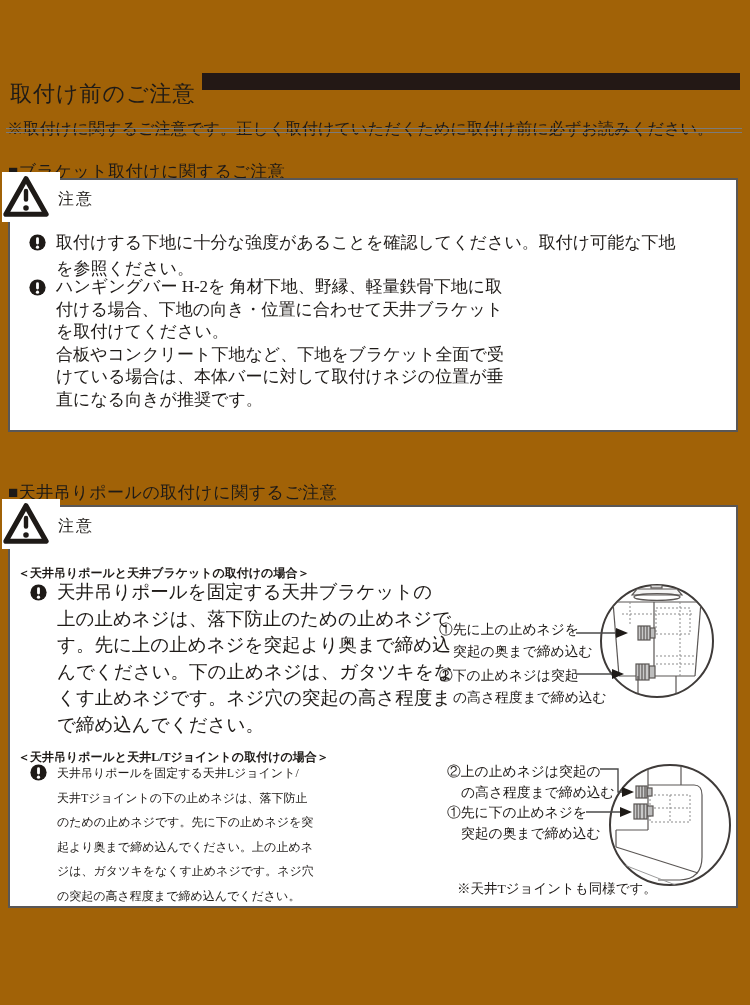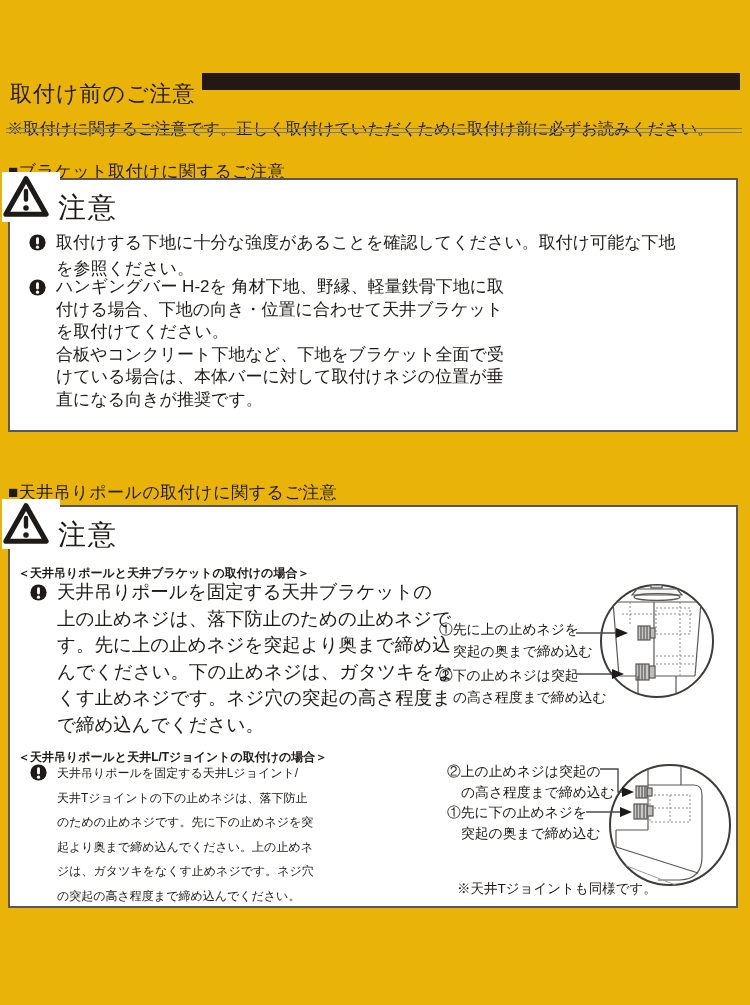--- a/index.html
+++ b/index.html
@@ -1,38 +1,38 @@
 <!DOCTYPE html>
 <html><head>
 <meta charset="utf-8">
 <style>
   html,body{margin:0;padding:0;background:#ffffff;}
   .page{
-    position:relative;width:750px;height:1005px;background:#eab308;
-    font-family:Liberation Sans, sans-serif;
+    position:relative;width:750px;height:1005px;background:#a16207;
+    font-family:Liberation Serif, serif;
     color:#1e1a17;overflow:hidden;
   }
   
   .page-title{position:absolute;left:10px;top:64px;font-size:22px;font-weight:500;letter-spacing:1px;}
   .title-bar{position:absolute;left:202px;top:73px;width:538px;height:17px;background:#231815;}
   .intro-note{position:absolute;left:7px;top:102px;width:740px;font-size:16.2px;letter-spacing:0;}
   .double-rule{position:absolute;left:6px;top:128px;width:736px;height:3px;
     border-top:1px solid #7b7b7b;border-bottom:1px solid #7b7b7b;}
   
   .sec-h{position:absolute;left:8px;font-size:17px;font-weight:500;letter-spacing:.5px;}
   #sec1-h{top:146px;}
   #sec2-h{top:467px;}
   
   .cbox{position:absolute;left:8px;width:726px;border:2px solid #595757;border-top:none;background:#fff;}
   .cbox::before{content:"";position:absolute;top:0;left:44px;right:-2px;border-top:2px solid #595757;}
   #box1{top:178px;height:252px;}
   #box2{top:505px;height:401px;}
   .tri{position:absolute;left:-8px;top:-6px;width:58px;height:50px;background:#fff;
     display:flex;align-items:center;justify-content:flex-start;}
-  .caution-label{position:absolute;left:48px;top:11px;font-size:28px;letter-spacing:2px;}
+  .caution-label{position:absolute;left:48px;top:11px;font-size:16px;letter-spacing:2px;}
   
   .bullet{position:absolute;}
   .excl{position:absolute;left:0;top:3px;width:17px;height:17px;}
   .btext{margin-left:27px;white-space:pre-line;}
   #b1-1{left:19px;top:52px;font-size:17px;line-height:26px;width:700px;}
   #b1-2{left:19px;top:98px;font-size:17px;line-height:22.5px;width:700px;}
   #b2-1{left:20px;top:74px;font-size:18.5px;line-height:26.5px;width:440px;}
   #b2-2{left:20px;top:256px;font-size:12px;line-height:24.5px;width:440px;}
   
   .sub-h{position:absolute;left:8px;font-size:12px;}

